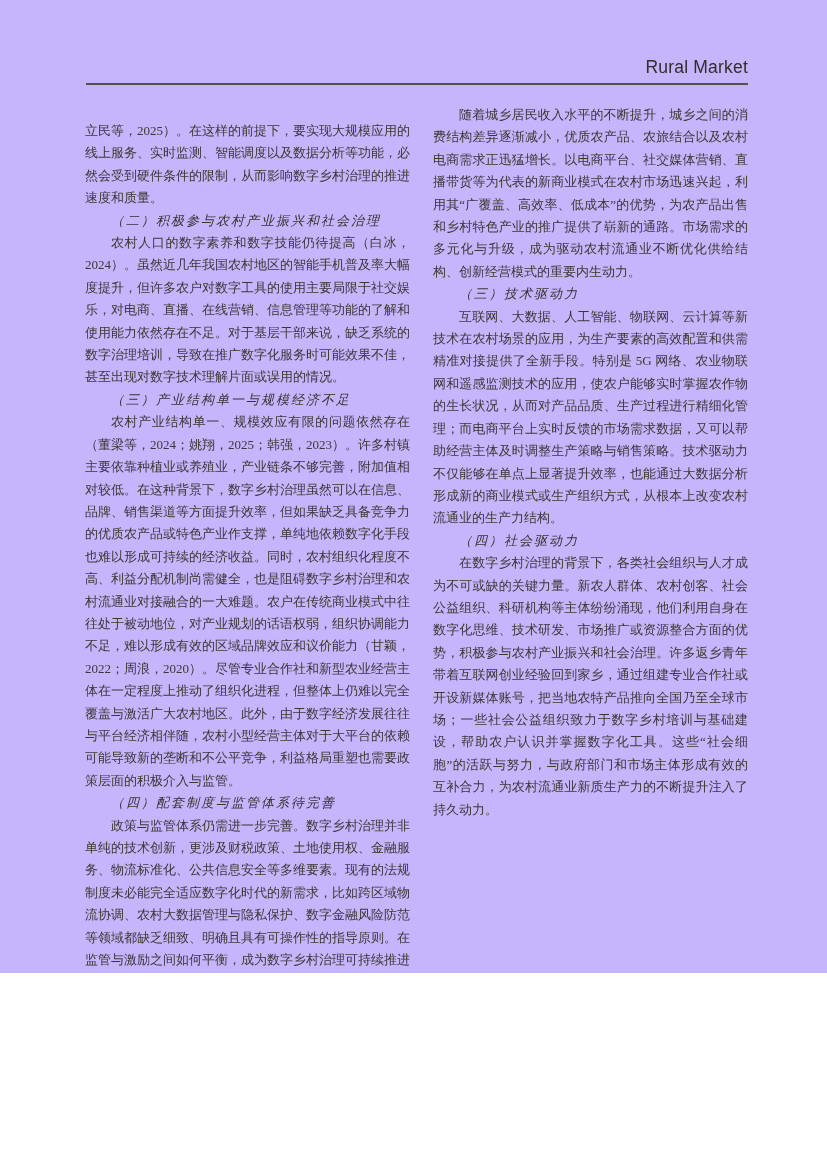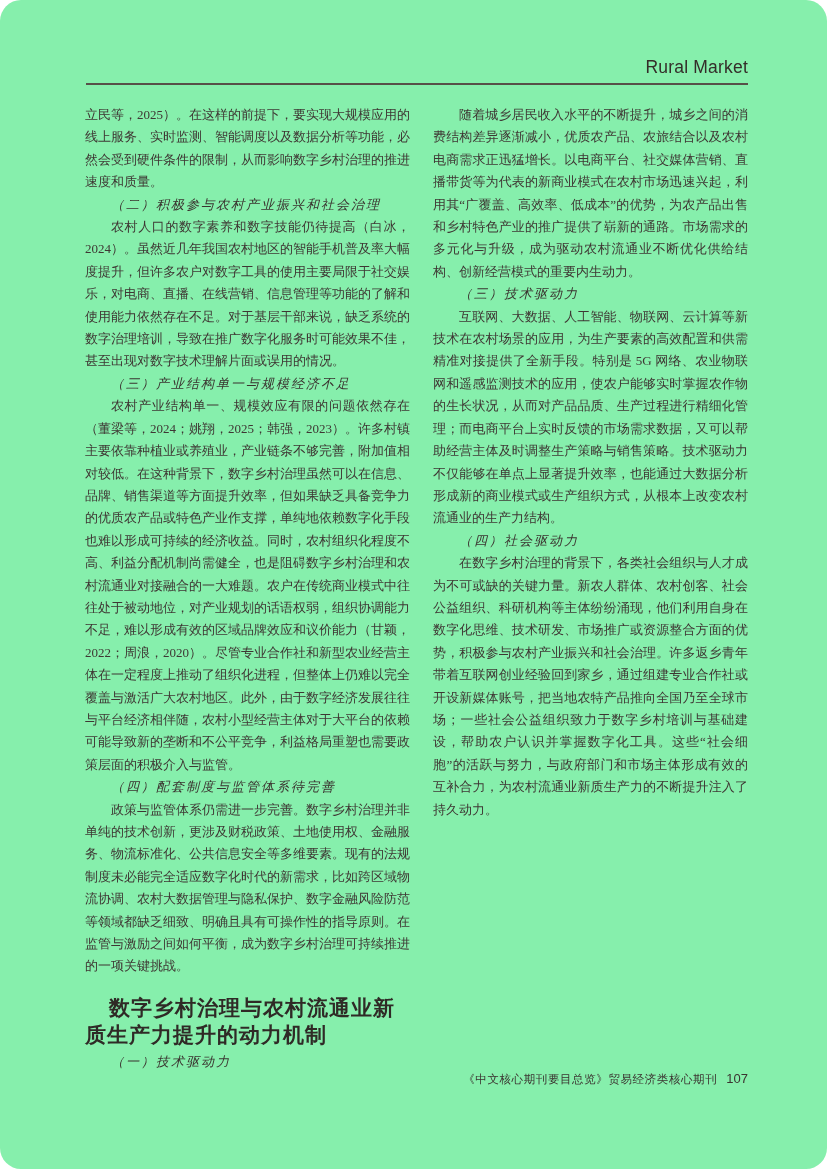--- a/index.html
+++ b/index.html
@@ -3,26 +3,25 @@
 <meta charset="utf-8">
 <style>
   html, body {
     margin: 0;
     padding: 0;
     background: #ffffff;
   }
   .page {
     position: relative;
     width: 827px;
-    height: 1169px;
-    background: #86efac;
+    height: 973px;
+    background: #c4b5fd;
     overflow: hidden;
     font-family: "Liberation Serif", "DejaVu Serif", serif;
     color: #3e3733;
-    border-radius: 21px;
   }
   .page-header {
     position: absolute;
     top: 57px;
     left: 86px;
     width: 662px;
     text-align: right;
   }
   .journal-name {
     font-family: "Liberation Sans", "DejaVu Sans", sans-serif;
@@ -49,21 +48,21 @@
     font-size: 13px;
     line-height: 22.4px;
     text-align: justify;
   }
   .col-left  { width: 325px; margin-right: 23px; }
   .col-right { width: 315px; }
   .para {
     margin: 0;
     text-indent: 2em;
   }
-  .para.cont { text-indent: 0; }
+  .para.cont { text-indent: 0; margin-top: 16px; }
   .subhead {
     margin: 0;
     font-weight: normal;
     font-style: italic;
     font-size: 13px;
     line-height: 22.4px;
     letter-spacing: 2px;
     text-indent: 2em;
     color: #3a332f;
   }

